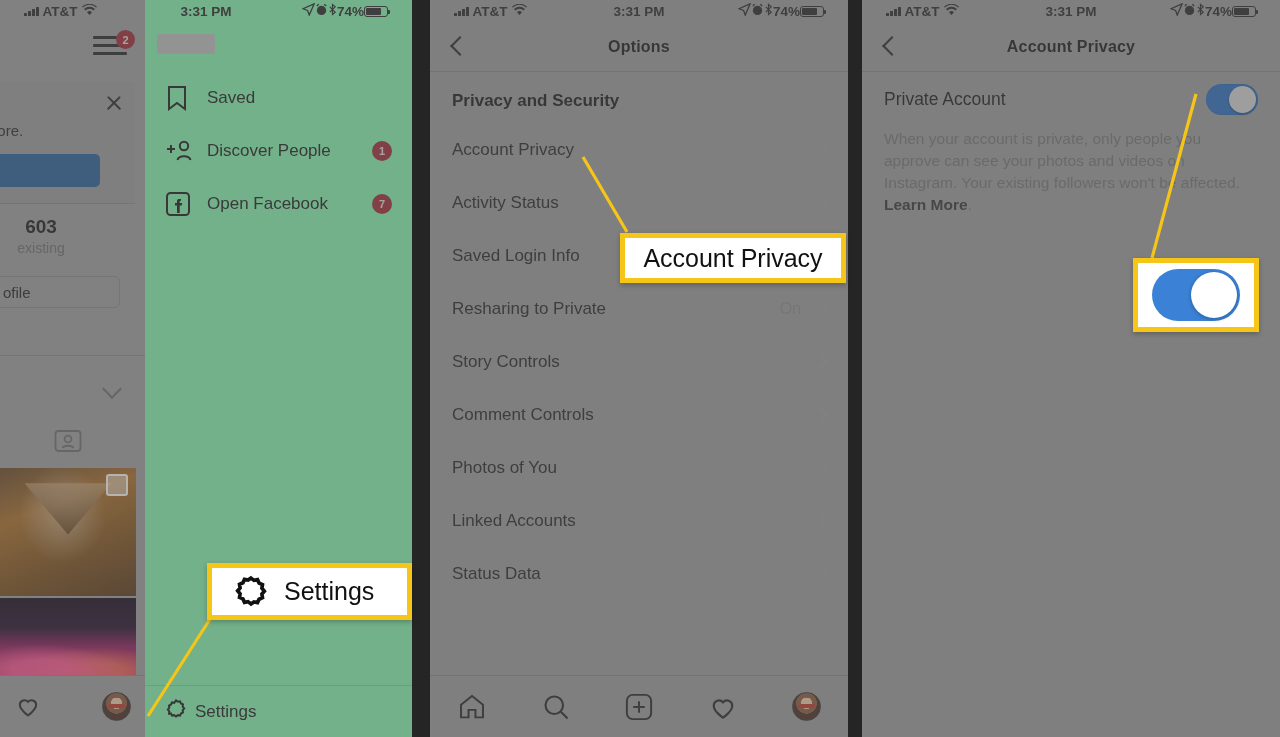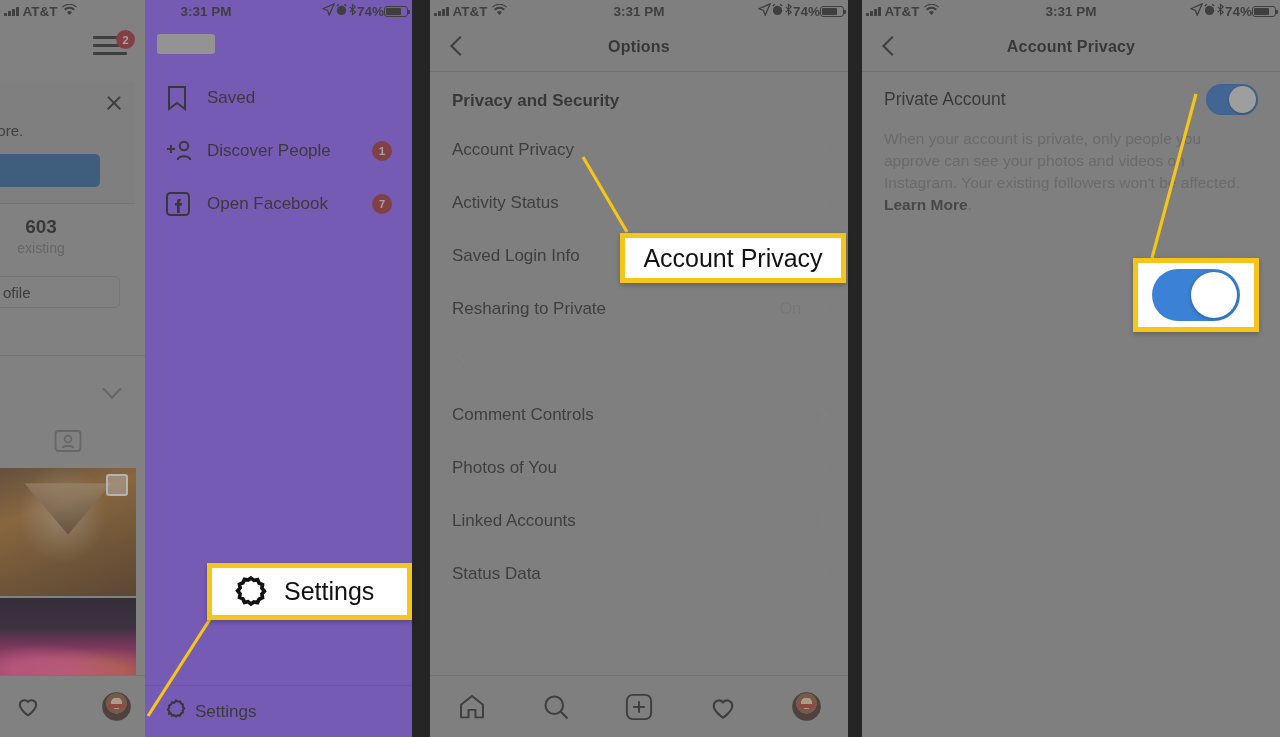--- a/index.html
+++ b/index.html
@@ -28,21 +28,21 @@
   .screen { position: absolute; inset: 0; background: #9a9a9a; }
 
   
   .dim { position: absolute; inset: 0; background: rgba(90,90,90,.42); pointer-events: none; }
 
   
   .statusbar {
     position: absolute; top: 0; left: 0; right: 0; height: 22px;
     display: flex; align-items: center;
     font-size: 13.5px; font-weight: bold; color: #2b2b2b;
-    padding: 0 4px;
+    padding: 0 24px;
   }
   .sb-left { display: flex; align-items: center; gap: 4px; width: 33%; }
   .sb-mid  { width: 34%; text-align: center; }
   .sb-right{ width: 33%; display: flex; align-items: center; justify-content: flex-end; }
   .bars { display: inline-flex; align-items: flex-end; gap: 1.5px; height: 9px; }
   .bars i { display: block; width: 2.5px; background: #2b2b2b; border-radius: .5px; }
   .bars i:nth-child(1){ height: 3px; }
   .bars i:nth-child(2){ height: 5px; }
   .bars i:nth-child(3){ height: 7px; }
   .bars i:nth-child(4){ height: 9px; }
@@ -113,21 +113,21 @@
   }
   .avatar-tab::after{
     content:''; position:absolute; left:18%; top:42%; width:64%; height:13%;
     background:#c0392b; border-radius:3px;
   }
 
   
   #panel-left .screen { background: #9a9a9a; }
   .l-menu {
     position: absolute; top: 0; left: 145px; right: 0; bottom: 0;
-    background: #8b5cf6;
+    background: #86efac;
   }
   .l-behind {
     position: absolute; top: 0; left: 0; width: 145px; bottom: 0;
     background: #9d9d9d;
   }
 
   .l-hamb { position: absolute; left: 93px; top: 32px; width: 40px; height: 26px; }
   .l-hamb i { position: absolute; left: 0; width: 34px; height: 3px; background: #2a2a2a; border-radius: 1px; }
   .l-hamb i:nth-child(1){ top: 4px; }
   .l-hamb i:nth-child(2){ top: 12px; }
@@ -491,20 +491,21 @@
           <div class="row">
             <span class="row-label">Saved Login Info</span>
             <span class="chev"></span>
           </div>
           <div class="row">
             <span class="row-label">Resharing to Private</span>
             <span class="row-value">On</span>
             <span class="chev"></span>
           </div>
           <div class="row">
+            <span class="row-label">Story Controls</span>
             <span class="chev"></span>
           </div>
           <div class="row">
             <span class="row-label">Comment Controls</span>
             <span class="chev"></span>
           </div>
           <div class="row">
             <span class="row-label">Photos of You</span>
             <span class="chev"></span>
           </div>

